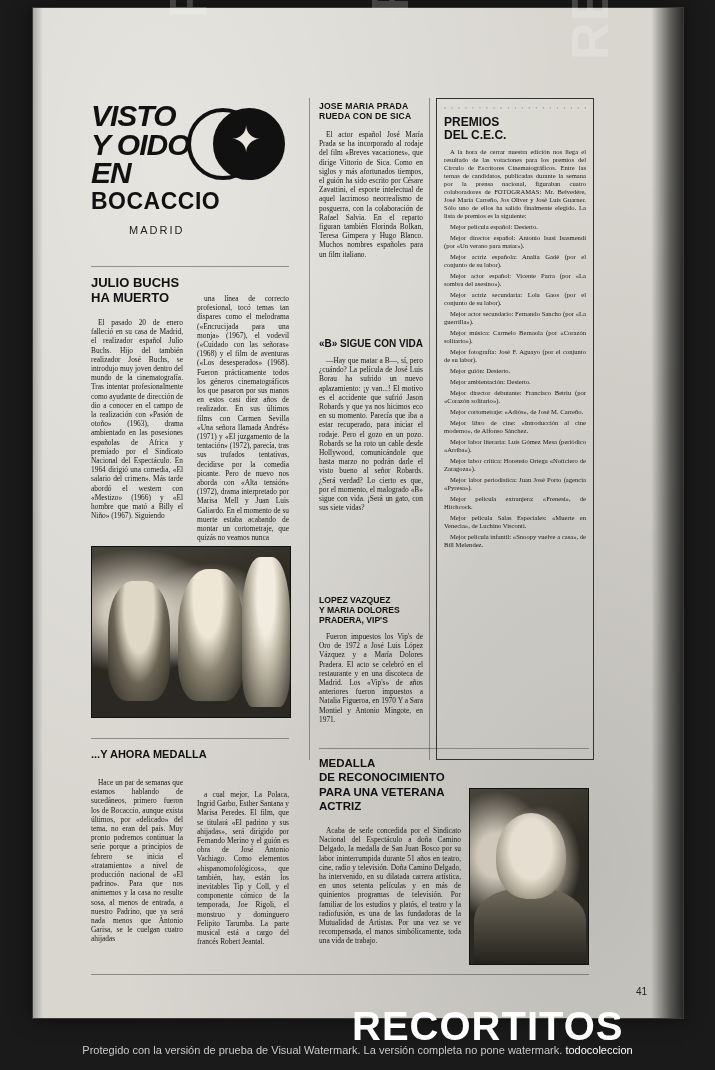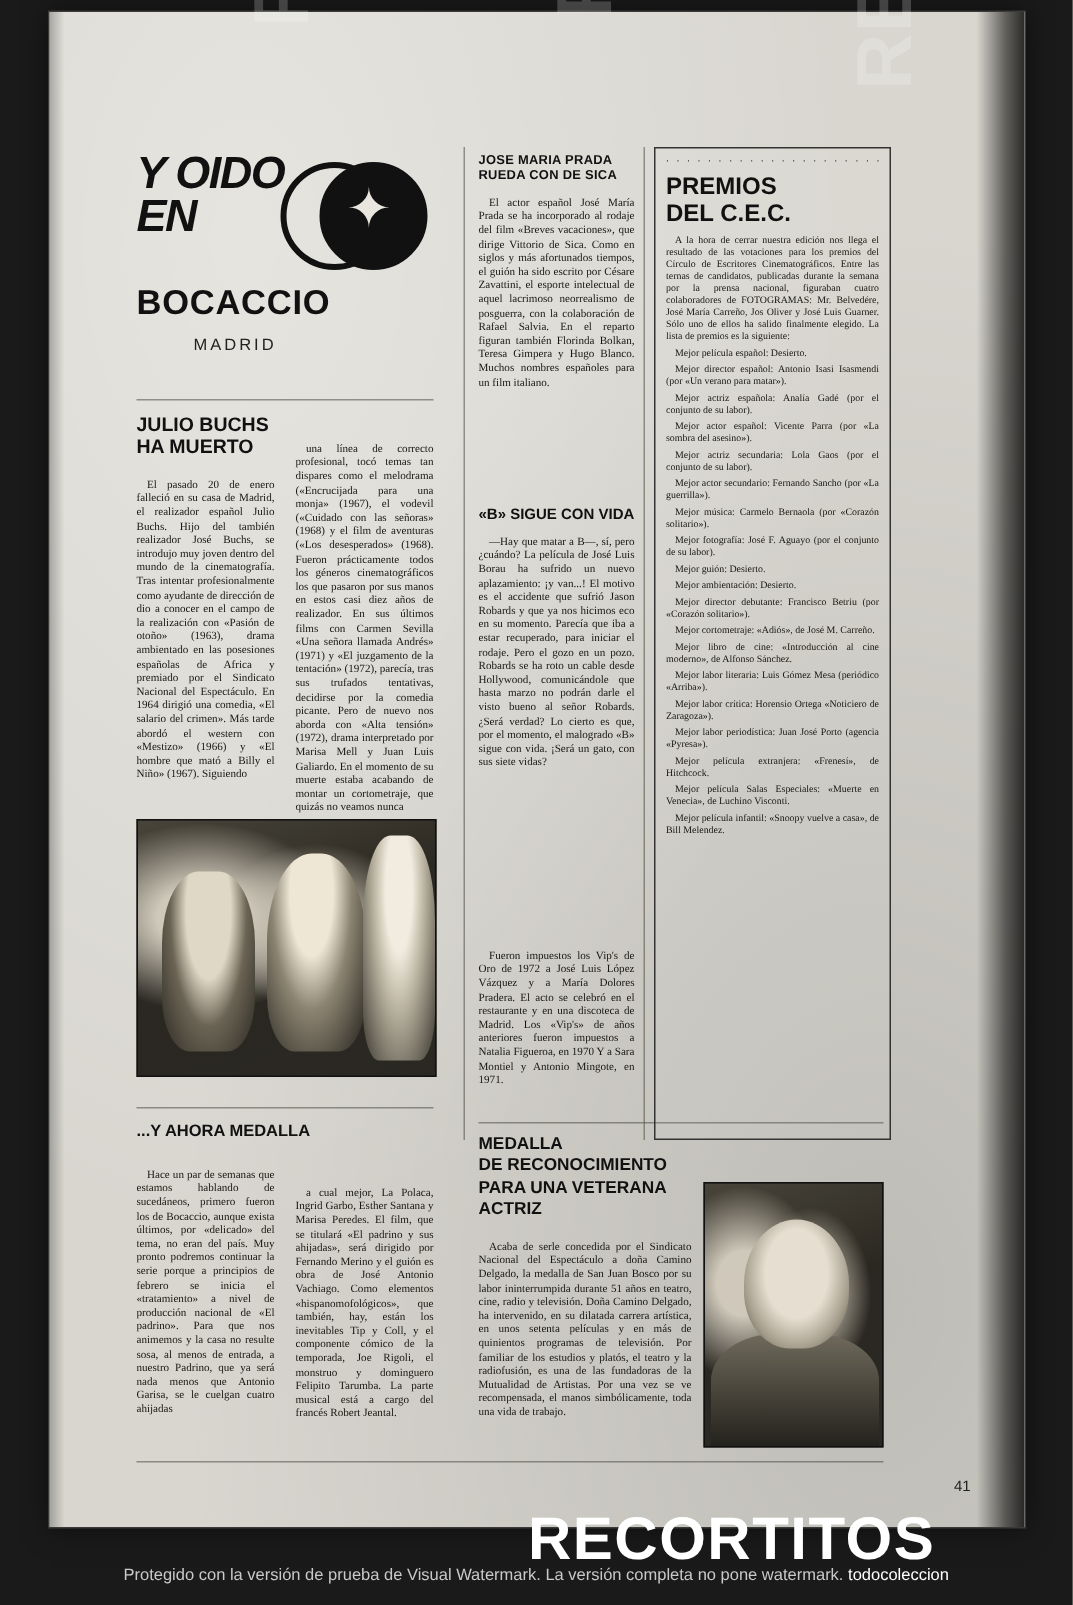--- a/index.html
+++ b/index.html
@@ -114,21 +114,21 @@
     box-sizing:border-box;
     background:rgba(255,255,255,.05);
   }
   .premios .dots{
     font-size:6px;letter-spacing:1.6px;color:#222;line-height:6px;
     font-family:"DejaVu Sans",sans-serif;
     overflow:hidden;white-space:nowrap;
   }
   .premios h2{
     font-family:"Liberation Sans",sans-serif;
-    font-weight:bold;font-size:16px;line-height:1.1;
+    font-weight:bold;font-size:12px;line-height:1.1;
     margin:5px 0 6px 0;color:#111;text-align:left;
   }
   .premios .body-txt{font-size:6.6px;line-height:8px;}
   .premios .body-txt p{text-indent:6px;margin:0 0 3px 0;}
 
   
   .photo{
     position:absolute;background:#2a2823;overflow:hidden;
     border:1px solid #111;
   }
@@ -215,20 +215,21 @@
 <div class="page">
 
   <div class="scan">
     <div class="gutter2"></div>
     <div class="gutter"></div>
 
     <div class="content">
 
       <div class="masthead">
         <div class="visto">
+          <div class="l1">VISTO</div>
           <div class="l2">Y OIDO</div>
           <div class="l3">EN</div>
         </div>
         <div class="logo-circles">
           <div class="circ a"></div>
           <div class="circ b"></div>
           <div class="eye">✦</div>
         </div>
         <div class="bocaccio">BOCACCIO</div>
         <div class="madrid">MADRID</div>
@@ -269,20 +270,23 @@
 RUEDA CON DE SICA</div>
       <div class="body-txt" style="position:absolute;left:268px;top:104px;width:104px;height:196px;">
         <p>El actor español José María Prada se ha incorporado al rodaje del film «Breves vacaciones», que dirige Vittorio de Sica. Como en siglos y más afortunados tiempos, el guión ha sido escrito por Césare Zavattini, el esporte intelectual de aquel lacrimoso neorrealismo de posguerra, con la colaboración de Rafael Salvia. En el reparto figuran también Florinda Bolkan, Teresa Gimpera y Hugo Blanco. Muchos nombres españoles para un film italiano.</p>
       </div>
 
       <div class="hd h-sigue">«B» SIGUE CON VIDA</div>
       <div class="body-txt" style="position:absolute;left:268px;top:330px;width:104px;height:230px;">
         <p>—Hay que matar a B—, sí, pero ¿cuándo? La película de José Luis Borau ha sufrido un nuevo aplazamiento: ¡y van...! El motivo es el accidente que sufrió Jason Robards y que ya nos hicimos eco en su momento. Parecía que iba a estar recuperado, para iniciar el rodaje. Pero el gozo en un pozo. Robards se ha roto un cable desde Hollywood, comunicándole que hasta marzo no podrán darle el visto bueno al señor Robards. ¿Será verdad? Lo cierto es que, por el momento, el malogrado «B» sigue con vida. ¡Será un gato, con sus siete vidas?</p>
       </div>
 
+      <div class="hd h-lopez" style="white-space:pre-line;">LOPEZ VAZQUEZ
+Y MARIA DOLORES
+PRADERA, VIP'S</div>
       <div class="body-txt" style="position:absolute;left:268px;top:606px;width:104px;height:110px;">
         <p>Fueron impuestos los Vip's de Oro de 1972 a José Luis López Vázquez y a María Dolores Pradera. El acto se celebró en el restaurante y en una discoteca de Madrid. Los «Vip's» de años anteriores fueron impuestos a Natalia Figueroa, en 1970 Y a Sara Montiel y Antonio Mingote, en 1971.</p>
       </div>
 
       <div class="hd h-medalla" style="white-space:pre-line;">MEDALLA
 DE RECONOCIMIENTO
 PARA UNA VETERANA
 ACTRIZ</div>
       <div class="body-txt" style="position:absolute;left:268px;top:800px;width:142px;height:145px;">
         <p>Acaba de serle concedida por el Sindicato Nacional del Espectáculo a doña Camino Delgado, la medalla de San Juan Bosco por su labor ininterrumpida durante 51 años en teatro, cine, radio y televisión. Doña Camino Delgado, ha intervenido, en su dilatada carrera artística, en unos setenta películas y en más de quinientos programas de televisión. Por familiar de los estudios y platós, el teatro y la radiofusión, es una de las fundadoras de la Mutualidad de Artistas. Por una vez se ve recompensada, el manos simbólicamente, toda una vida de trabajo.</p>

